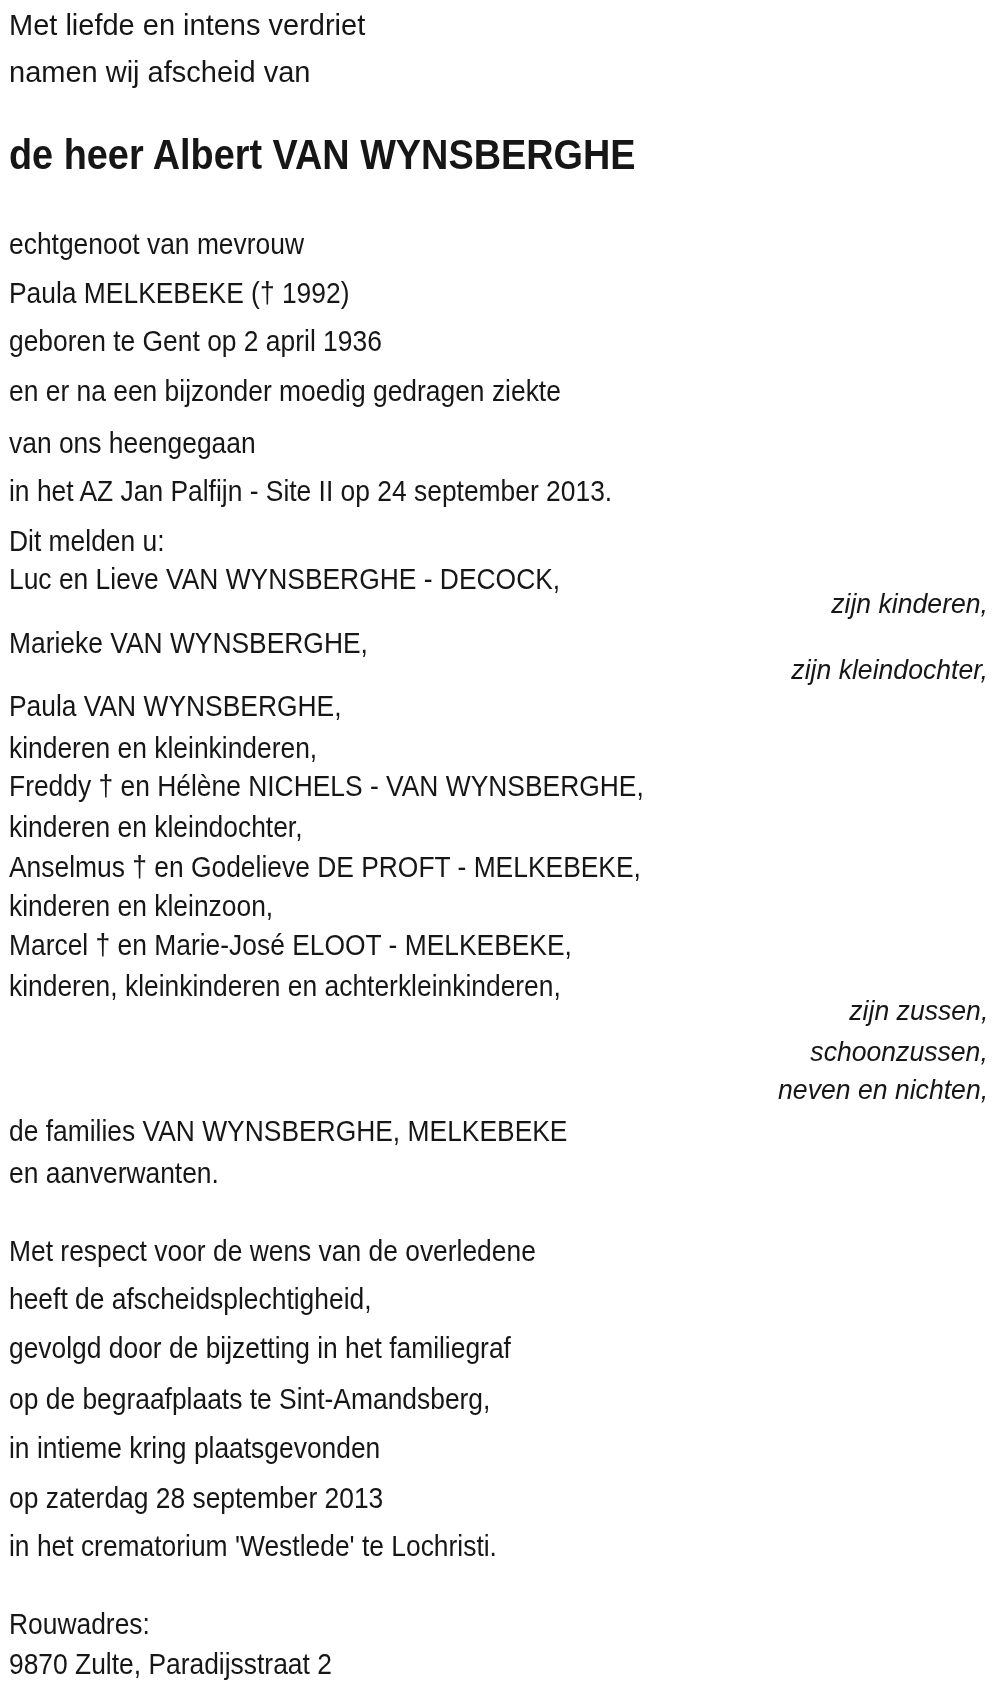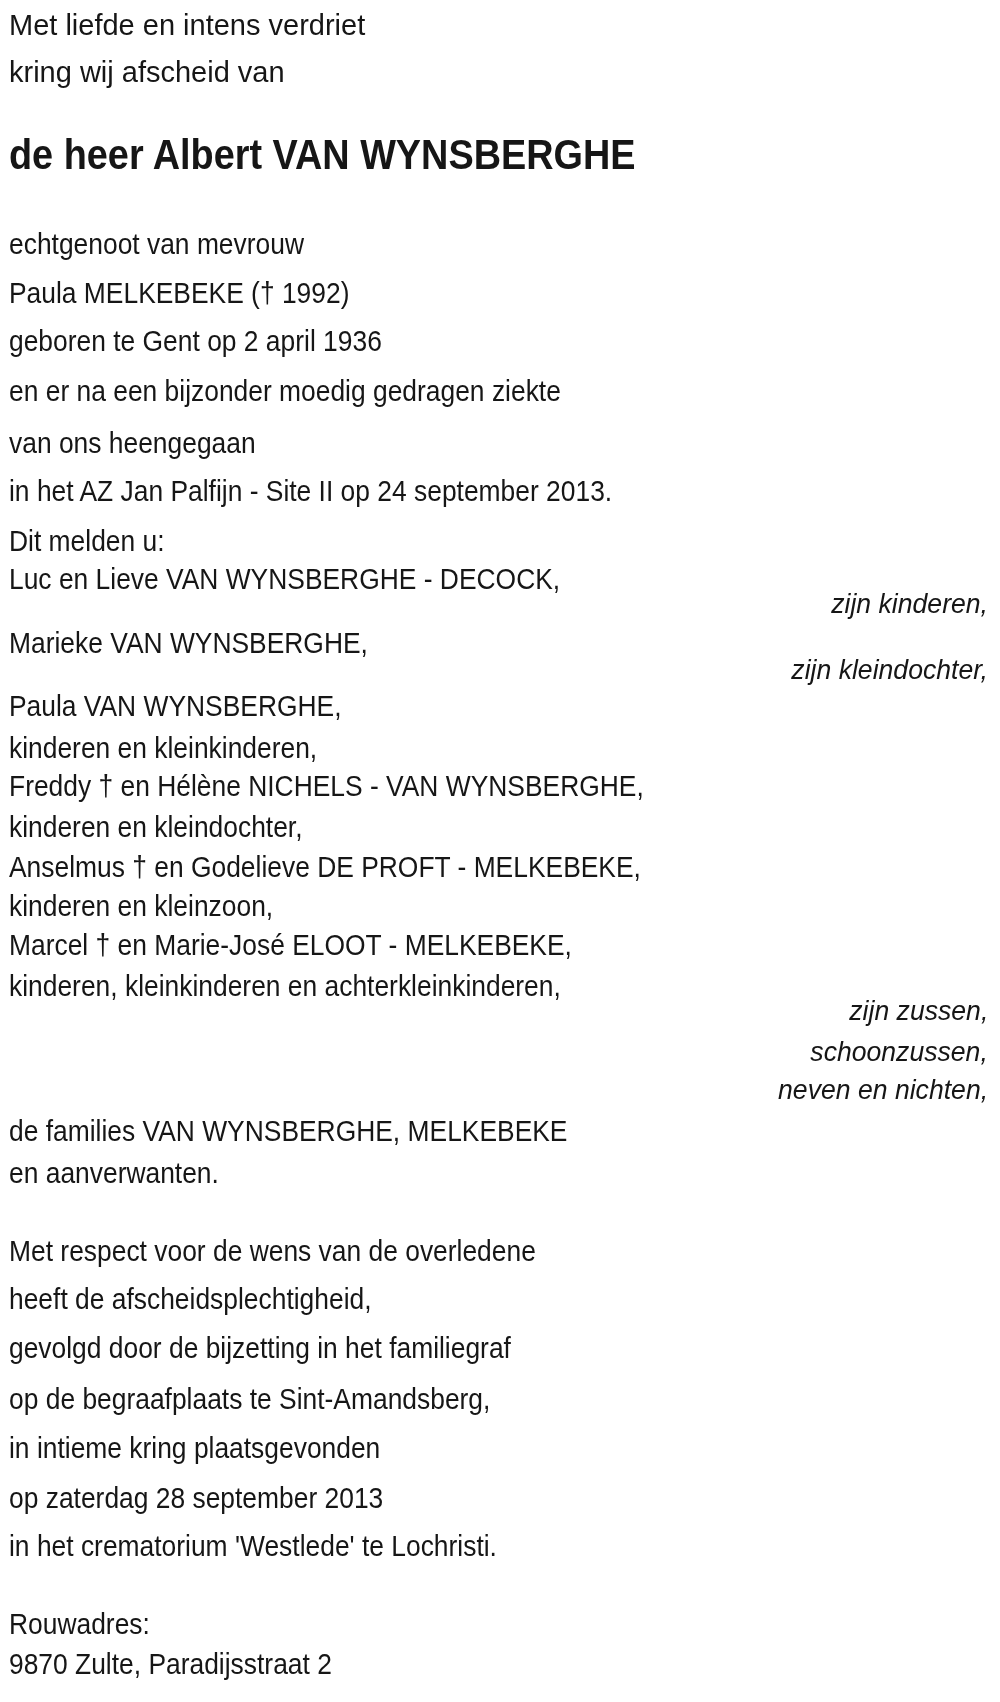--- a/index.html
+++ b/index.html
@@ -42,21 +42,21 @@
     transform: scaleX(0.95);
     transform-origin: 100% 0;
   }
 </style>
 </head>
 <body>
 
 <div class="page" style="background: rgb(255, 255, 255); color: rgb(22, 22, 22);">
 
   <div class="line intro" style="top:10px">Met liefde en intens verdriet</div>
-  <div class="line intro" style="top:57px">kring wij afscheid van</div>
+  <div class="line intro" style="top:57px">namen wij afscheid van</div>
 
   <div class="line title" style="top:132px">de heer Albert VAN WYNSBERGHE</div>
 
   <div class="line" style="top:228px">echtgenoot van mevrouw</div>
   <div class="line" style="top:277px">Paula MELKEBEKE († 1992)</div>
   <div class="line" style="top:325px">geboren te Gent op 2 april 1936</div>
   <div class="line" style="top:375px">en er na een bijzonder moedig gedragen ziekte</div>
   <div class="line" style="top:427px">van ons heengegaan</div>
   <div class="line" style="top:475px">in het AZ Jan Palfijn - Site II op 24 september 2013.</div>
 

